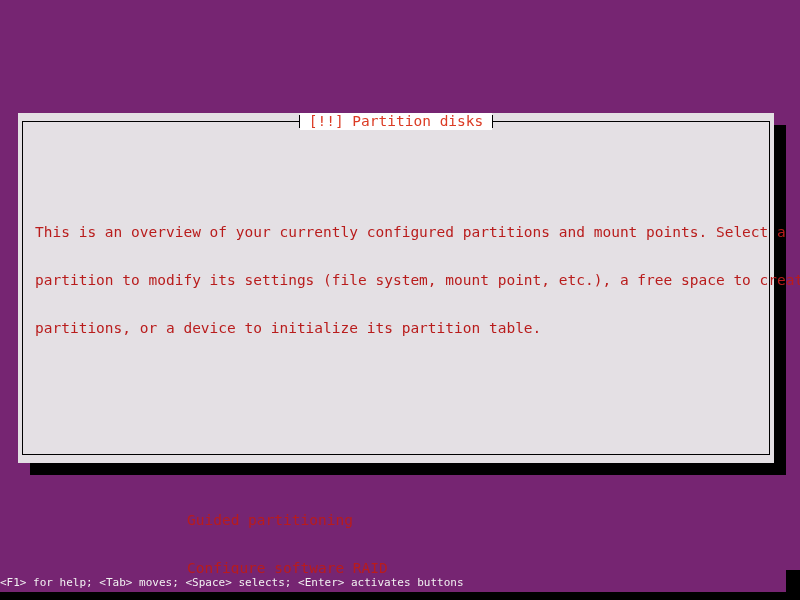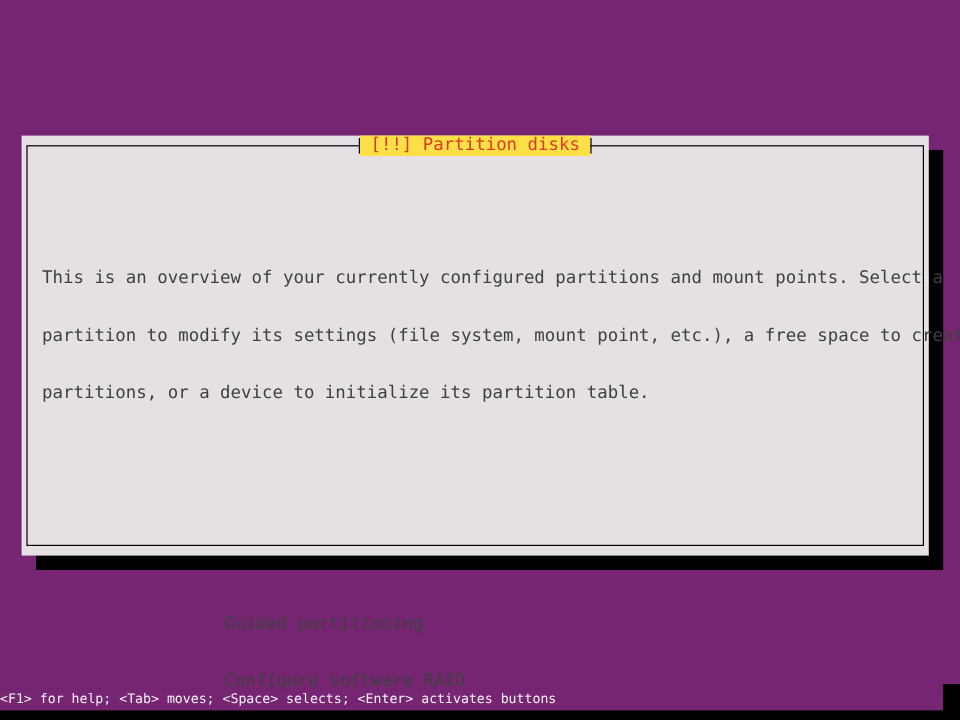--- a/index.html
+++ b/index.html
@@ -53,21 +53,21 @@
     left: 0;
     top: 0px;
     width: 100%;
     height: 17px;
     display: flex;
     align-items: center;
     justify-content: center;
     pointer-events: none;
   }
   #title-text {
-    background: #fde047;
+    background: #ffffff;
     color: #DB3B24;
     font-size: 14.5px;
     line-height: 17px;
     letter-spacing: 0px;
     padding: 0 9px;
     white-space: pre;
     text-align: right;
   }
   .title-tick {
     width: 1px;
@@ -79,21 +79,21 @@
   #dialog-body {
     position: absolute;
     left: 5px;
     top: 9px;
     right: 5px;
     bottom: 9px;
     padding: 22px 0 0 0;
     box-sizing: border-box;
     font-size: 14.5px;
     line-height: 16px;
-    color: #404040;
+    color: #b91c1c;
     white-space: pre;
   }
 
   .intro {
     padding-left: 12px;
   }
   .intro div { white-space: pre; }
 
   .spacer-sm { height: 16px; }
 

